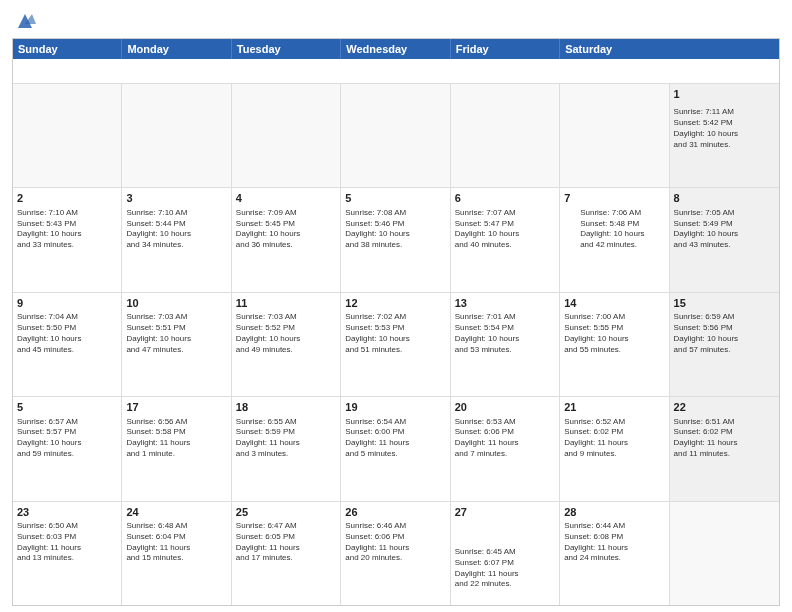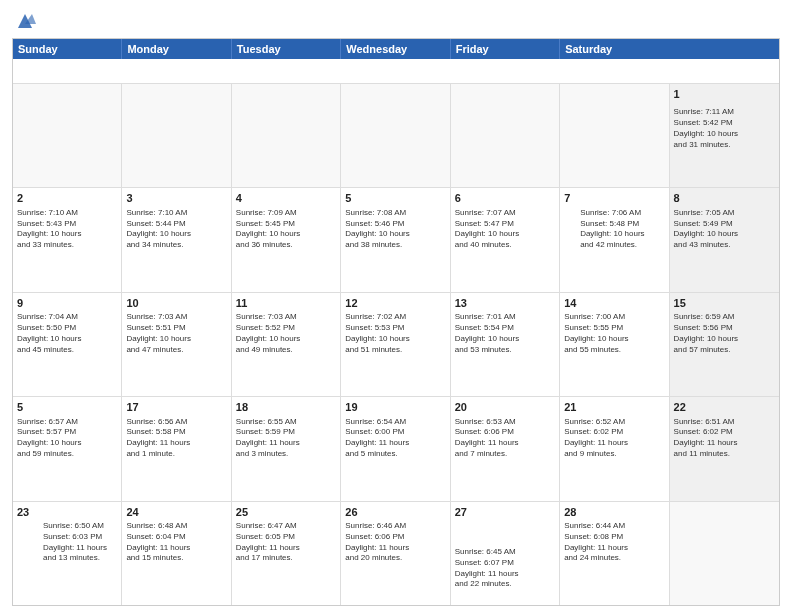--- a/index.html
+++ b/index.html
@@ -306,21 +306,21 @@
             <span class="day-num">22</span>
             <div class="cell-text" style="white-space: pre-line;">Sunrise: 6:51 AM
 Sunset: 6:02 PM
 Daylight: 11 hours
 and 11 minutes.</div>
           </div>
         </div>
         <div class="cal-week">
           <div class="cal-cell">
             <span class="day-num">23</span>
-            <div class="cell-text" style="white-space: pre-line; margin-left: 26px;">Sunrise: 6:50 AM
+            <div class="cell-text" style="white-space: pre-line;">Sunrise: 6:50 AM
 Sunset: 6:03 PM
 Daylight: 11 hours
 and 13 minutes.</div>
           </div>
           <div class="cal-cell">
             <span class="day-num">24</span>
             <div class="cell-text" style="white-space: pre-line;">Sunrise: 6:48 AM
 Sunset: 6:04 PM
 Daylight: 11 hours
 and 15 minutes.</div>

